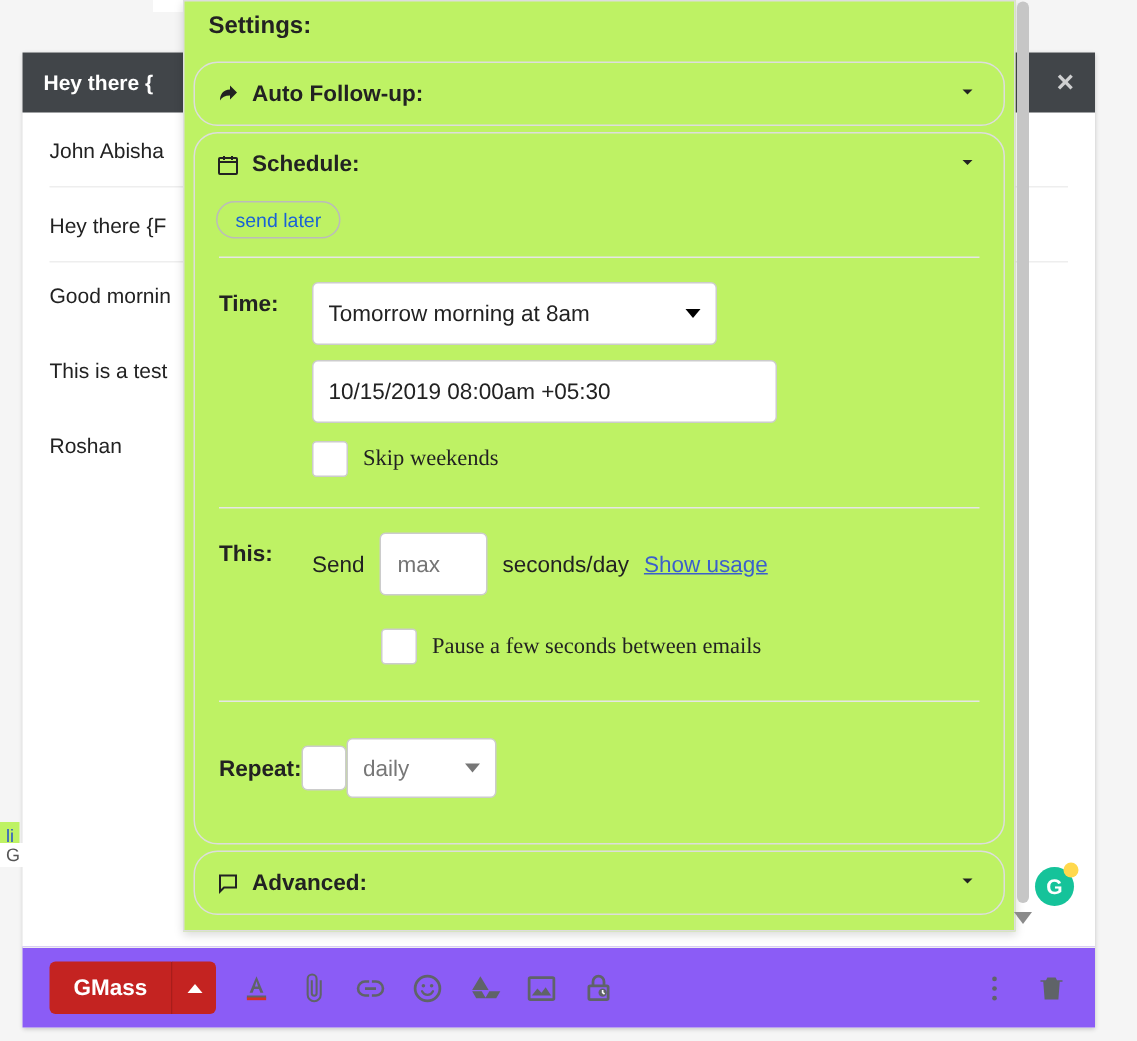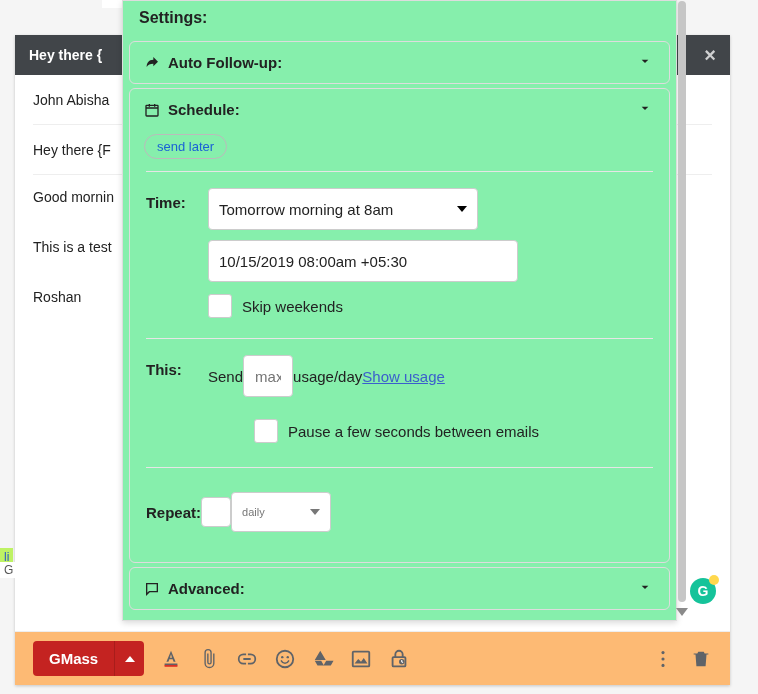--- a/index.html
+++ b/index.html
@@ -7,58 +7,58 @@
 
   
   .compose-window { position: absolute; left: 15px; top: 35px; width: 715px; height: 650px; background: #fff; box-shadow: 0 1px 3px rgba(0,0,0,.2); }
   .compose-header { background: #414549; height: 40px; display: flex; align-items: center; padding: 0 14px; color: #fff; font-weight: bold; font-size: 14px; justify-content: space-between; }
   .compose-header .close { color: #cfd0d1; font-size: 20px; cursor: pointer; }
   .compose-body { padding: 0 18px; font-size: 14px; color: #222; }
   .compose-row { height: 50px; display: flex; align-items: center; border-bottom: 1px solid #eee; font-size: 14px; color: #222; }
   .compose-line { margin-top: 14px; font-size: 14px; color: #222; }
 
   
-  .settings-panel { position: absolute; left: 122px; top: 0; width: 555px; background: #86efac; border: 1px solid #ddd; box-shadow: 0 2px 6px rgba(0,0,0,.15); }
+  .settings-panel { position: absolute; left: 122px; top: 0; width: 555px; background: #bef264; border: 1px solid #ddd; box-shadow: 0 2px 6px rgba(0,0,0,.15); }
   .scroll-shadow { position: absolute; right: -10px; top: 0; bottom: 18px; width: 8px; background: #c6c6c6; border-radius: 4px; }
   .scroll-triangle { position:absolute; right:-12px; bottom:4px; width:0; height:0; border-left:6px solid transparent; border-right:6px solid transparent; border-top:8px solid #8a8a8a; }
   .settings-panel .settings-title { padding: 8px 16px 10px 16px; font-weight: bold; font-size: 16px; color: #222; }
-  .card { margin: 4px 6px; border: 1px solid #ddd; border-radius: 6px; }
+  .card { margin: 4px 6px; border: 1px solid #ddd; border-radius: 16px; }
   .card-header { display: flex; align-items: center; padding: 12px 14px; font-weight: bold; font-size: 15px; color: #222; position: relative; cursor: pointer; }
   .card-header .chev { position: absolute; right: 16px; }
   .card-body { padding: 6px 14px 18px 14px; }
   .pill { display: inline-block; border: 1px solid #bbb; border-radius: 14px; padding: 4px 12px; font-size: 13px; color: #1a61d6; margin: 6px 0 12px 0; }
   .divider { border-top: 1px solid #e6e6e6; margin: 0 2px; }
 
   .section-row { display: flex; align-items: flex-start; padding: 16px 2px 0 2px; }
   .section-label { width: 62px; font-weight: bold; font-size: 15px; color: #222; padding-top: 6px; }
   .section-content { flex: 1; }
 
   .select-box { position: relative; width: 270px; height: 42px; border: 1px solid #ccc; border-radius: 4px; display: flex; align-items: center; padding: 0 28px 0 10px; font-size: 15px; color: #222; background: #fff; margin-bottom: 10px; }
   .select-box .tri { position: absolute; right: 10px; width: 0; height: 0; border-left: 5px solid transparent; border-right: 5px solid transparent; border-top: 6px solid #000; }
   .text-input { width: 310px; height: 42px; border: 1px solid #ccc; border-radius: 4px; padding: 0 10px; font-size: 15px; color: #222; margin-bottom: 10px; }
-  .small-input { width: 50px; height: 42px; border: 1px solid #ccc; border-radius: 4px; padding: 0 11px; font-size: 15px; color: #222; }
+  .small-input { width: 72px; height: 42px; border: 1px solid #ccc; border-radius: 4px; padding: 0 11px; font-size: 15px; color: #222; }
   .small-input.narrow { width: 30px; height: 30px; padding: 0 4px; }
 
   .check-row { display: flex; align-items: center; gap: 10px; margin-top: 2px; }
   .checkbox { width: 24px; height: 24px; border: 1px solid #ccc; border-radius: 3px; background: #fff; }
-  .check-label { font-size: 15px; color: #222; }
-
-  .speed-line { display: flex; align-items: center; font-size: 15px; color: #222; flex-wrap: wrap; }
+  .check-label { font-size: 15px; color: #222; font-family: Liberation Serif, serif; }
+
+  .speed-line { display: flex; align-items: center; gap: 10px; font-size: 15px; color: #222; flex-wrap: wrap; }
   .link { color: #3b5fcc; text-decoration: underline; cursor: pointer; }
 
   .repeat-row { display: flex; align-items: center; gap: 0; padding: 24px 2px 12px 2px; }
   .repeat-label { font-weight: bold; font-size: 15px; color: #222; }
-  .select-small { position: relative; width: 100px; height: 40px; border: 1px solid #ccc; border-radius: 4px; display: flex; align-items: center; padding: 0 26px 0 10px; font-size: 11px; color: #777; background: #fff; }
+  .select-small { position: relative; width: 100px; height: 40px; border: 1px solid #ccc; border-radius: 4px; display: flex; align-items: center; padding: 0 26px 0 10px; font-size: 15px; color: #777; background: #fff; }
   .select-small .tri { position: absolute; right: 10px; width: 0; height: 0; border-left: 5px solid transparent; border-right: 5px solid transparent; border-top: 6px solid #777; }
 
   
   .icon { display: inline-block; width: 16px; height: 16px; margin-right: 8px; }
 
   
-  .bottom-bar { position: absolute; left: 0; right: 0; bottom: 0; height: 54px; background: #fdba74; display: flex; align-items: center; padding: 0 18px; gap: 16px; border-top: 1px solid #eee; }
+  .bottom-bar { position: absolute; left: 0; right: 0; bottom: 0; height: 54px; background: #8b5cf6; display: flex; align-items: center; padding: 0 18px; gap: 16px; border-top: 1px solid #eee; }
   .gmass-btn-wrap { display: flex; }
   .gmass-btn { background: #c42321; color: #fff; font-weight: bold; font-size: 15px; padding: 9px 16px; border-radius: 4px 0 0 4px; cursor: pointer; }
   .gmass-drop { background: #c42321; color: #fff; width: 30px; display: flex; align-items: center; justify-content: center; border-left: 1px solid #a81d1b; border-radius: 0 4px 4px 0; cursor: pointer; }
   .gmass-drop .caret { width:0; height:0; border-left:5px solid transparent; border-right:5px solid transparent; border-bottom:6px solid #fff; }
   .bar-icon { width: 22px; height: 22px; fill: #5f6368; color:#5f6368; cursor: pointer; }
   .bar-spacer { flex: 1; }
 
   
   .top-strip { position: absolute; left: 102px; top: 0; width: 560px; height: 8px; background: #fff; }
 
@@ -193,21 +193,21 @@
       </div>
 
       <div class="divider" style="margin-top:20px"></div>
 
       <div class="section-row">
         <div class="section-label">This:</div>
         <div class="section-content">
           <div class="speed-line">
             <span>Send</span>
             <input class="small-input" type="text" style="color: rgb(136, 136, 136);" placeholder="max">
-            <span>usage/day</span>
+            <span>seconds/day</span>
             <span class="link">Show usage</span>
           </div>
           <div class="check-row" style="margin-top:22px; margin-left:46px;">
             <div class="checkbox"></div>
             <span class="check-label">Pause a few seconds between emails</span>
           </div>
         </div>
       </div>
 
       <div class="divider" style="margin-top:24px"></div>

